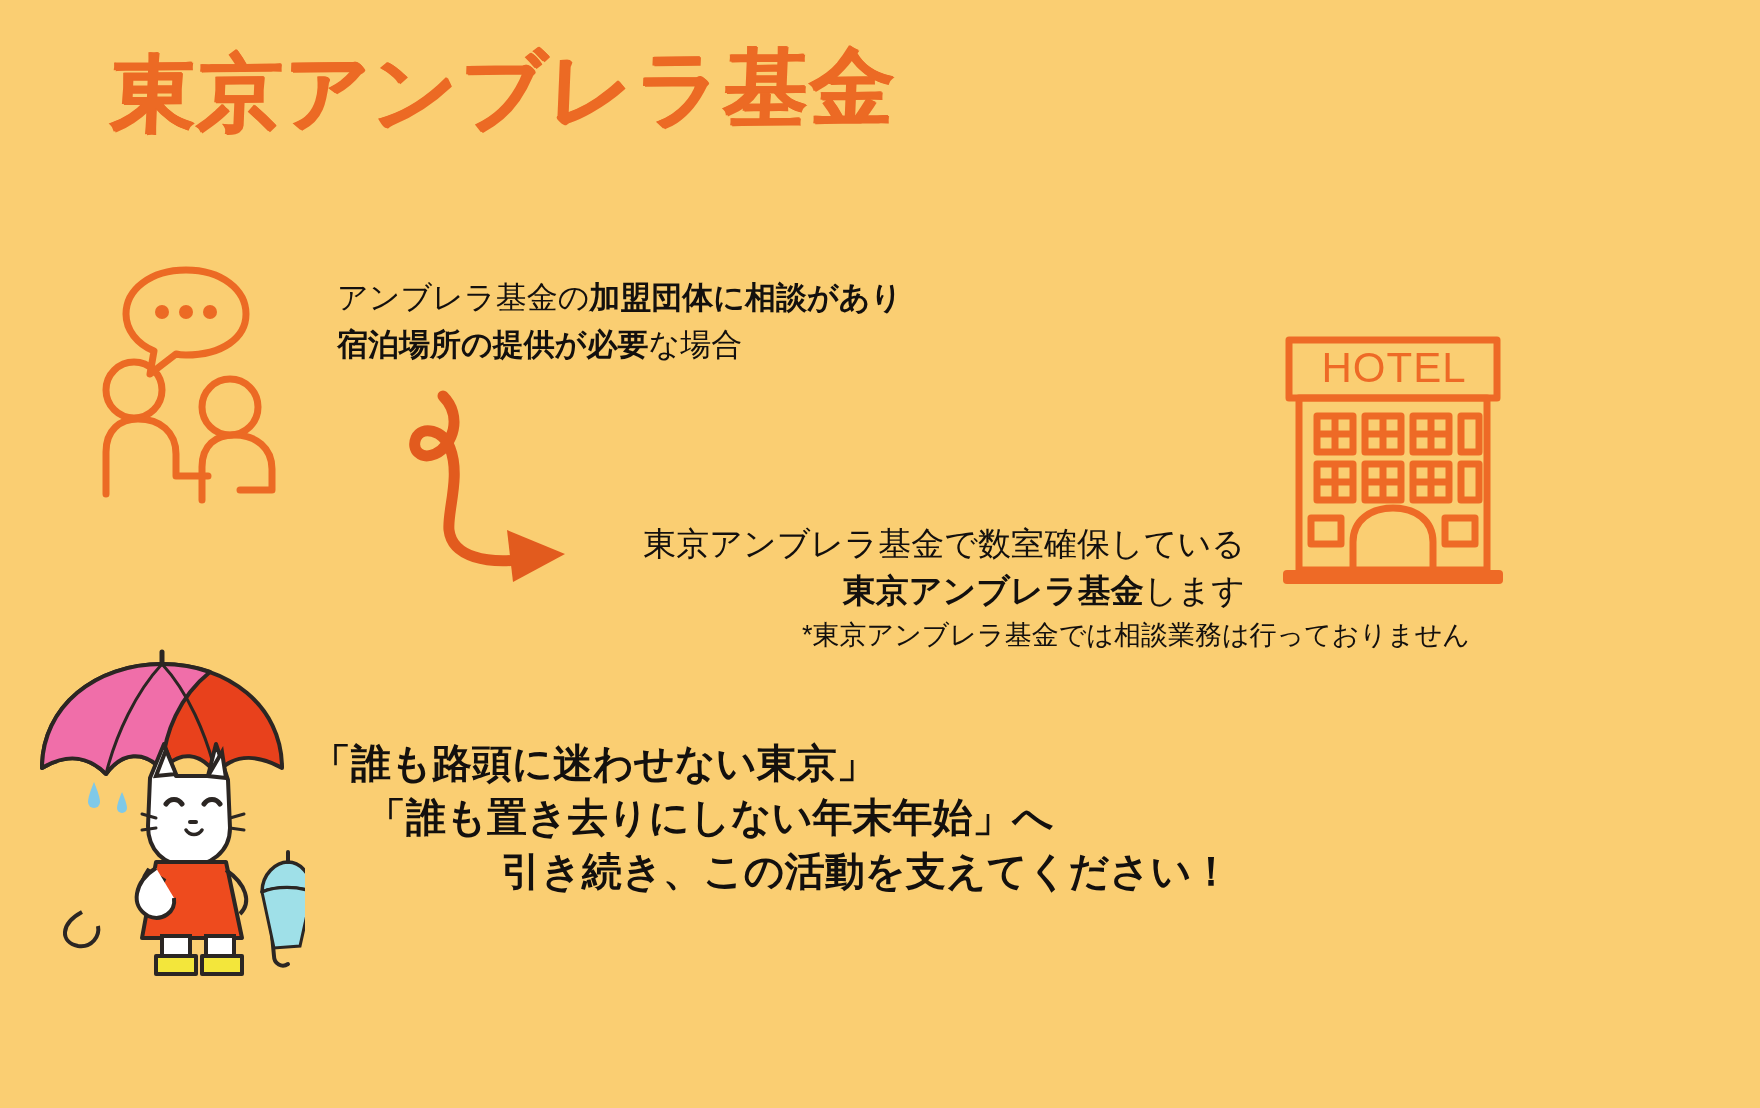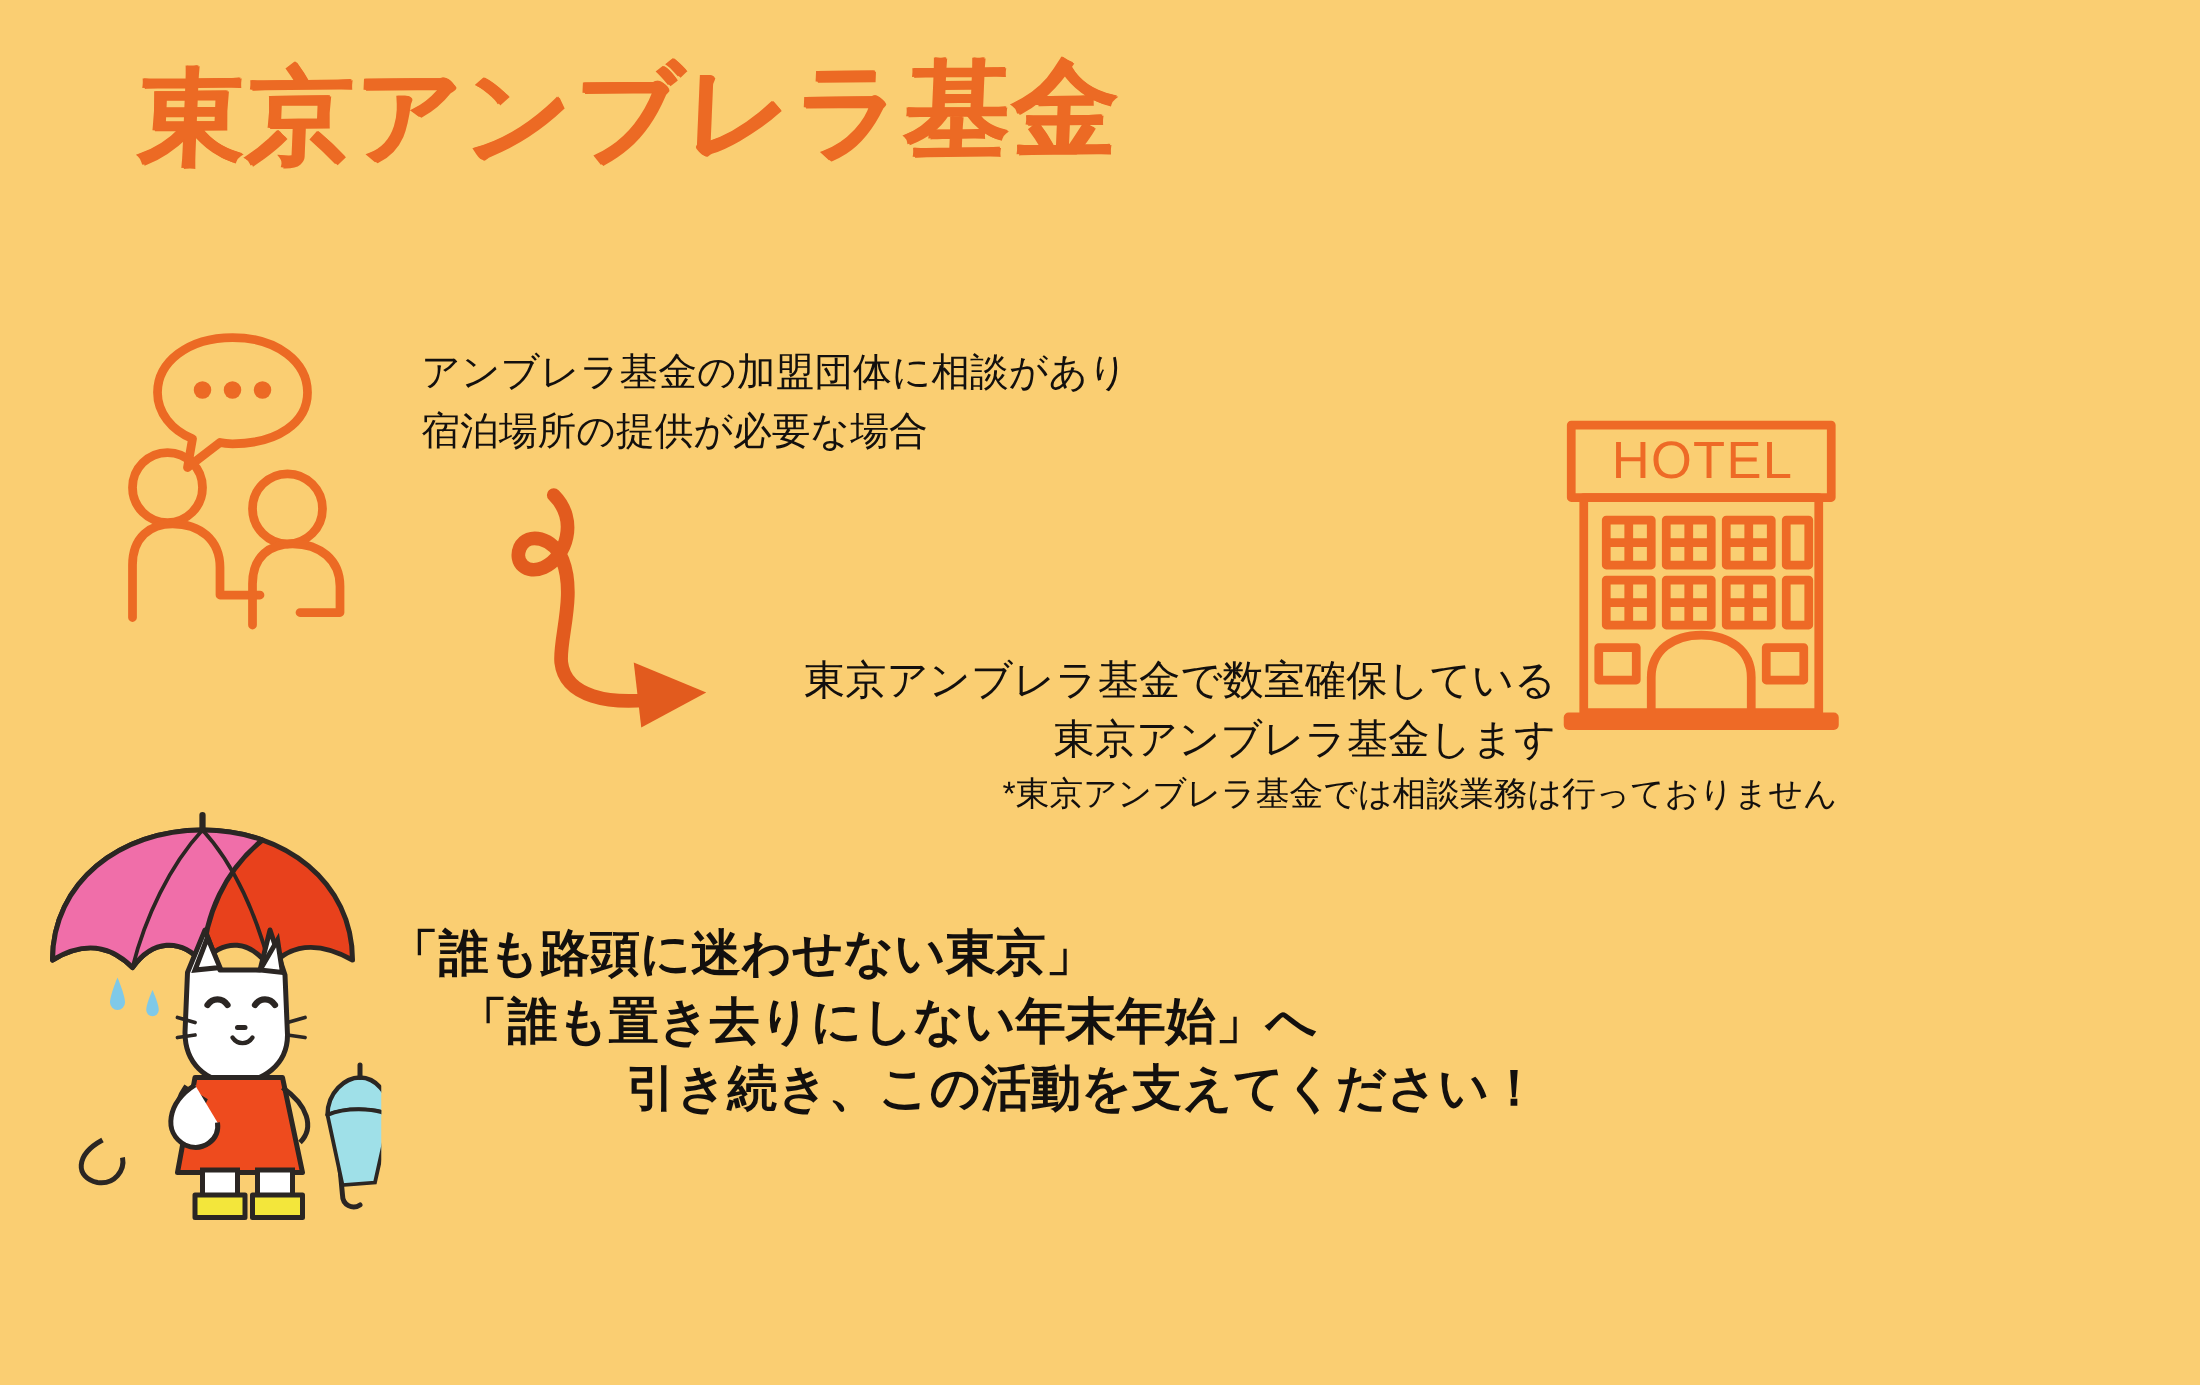--- a/index.html
+++ b/index.html
@@ -25,34 +25,34 @@
     white-space:nowrap;
   }
 
   
   .people-icon{position:absolute;left:90px;top:262px;width:240px;height:250px;}
 
   
   .arrow-icon{position:absolute;left:395px;top:390px;width:230px;height:210px;}
 
   
-  .hotel-icon{position:absolute;left:1245px;top:330px;width:235px;height:265px;}
+  .hotel-icon{position:absolute;left:1277px;top:330px;width:235px;height:265px;}
 
   
   .cat-icon{position:absolute;left:30px;top:640px;width:275px;height:340px;}
 
   
   .blk{position:absolute;color:#13100E;white-space:nowrap;}
   .para1{left:337px;top:274px;font-size:31px;line-height:47px;}
   .para2{left:1245px;top:520px;font-size:33px;line-height:47px;text-align:right;transform:translateX(-100%);}
   .note{left:1470px;top:618px;font-size:27px;line-height:34px;text-align:right;transform:translateX(-100%);}
   .slogan{left:311px;top:740px;font-size:40px;line-height:54px;font-weight:700;font-family:Liberation Mono, monospace;}
   .slogan .l2{display:block;padding-left:55px;}
   .slogan .l3{display:block;padding-left:190px;}
-  b{font-weight:400;}
+  b{font-weight:700;}
   .reg{font-weight:400;}
 </style>
 </head>
 <body>
 
 <div class="stage">
 
   <div class="title">東京アンブレラ基金</div>
 
   <div class="people-icon">

